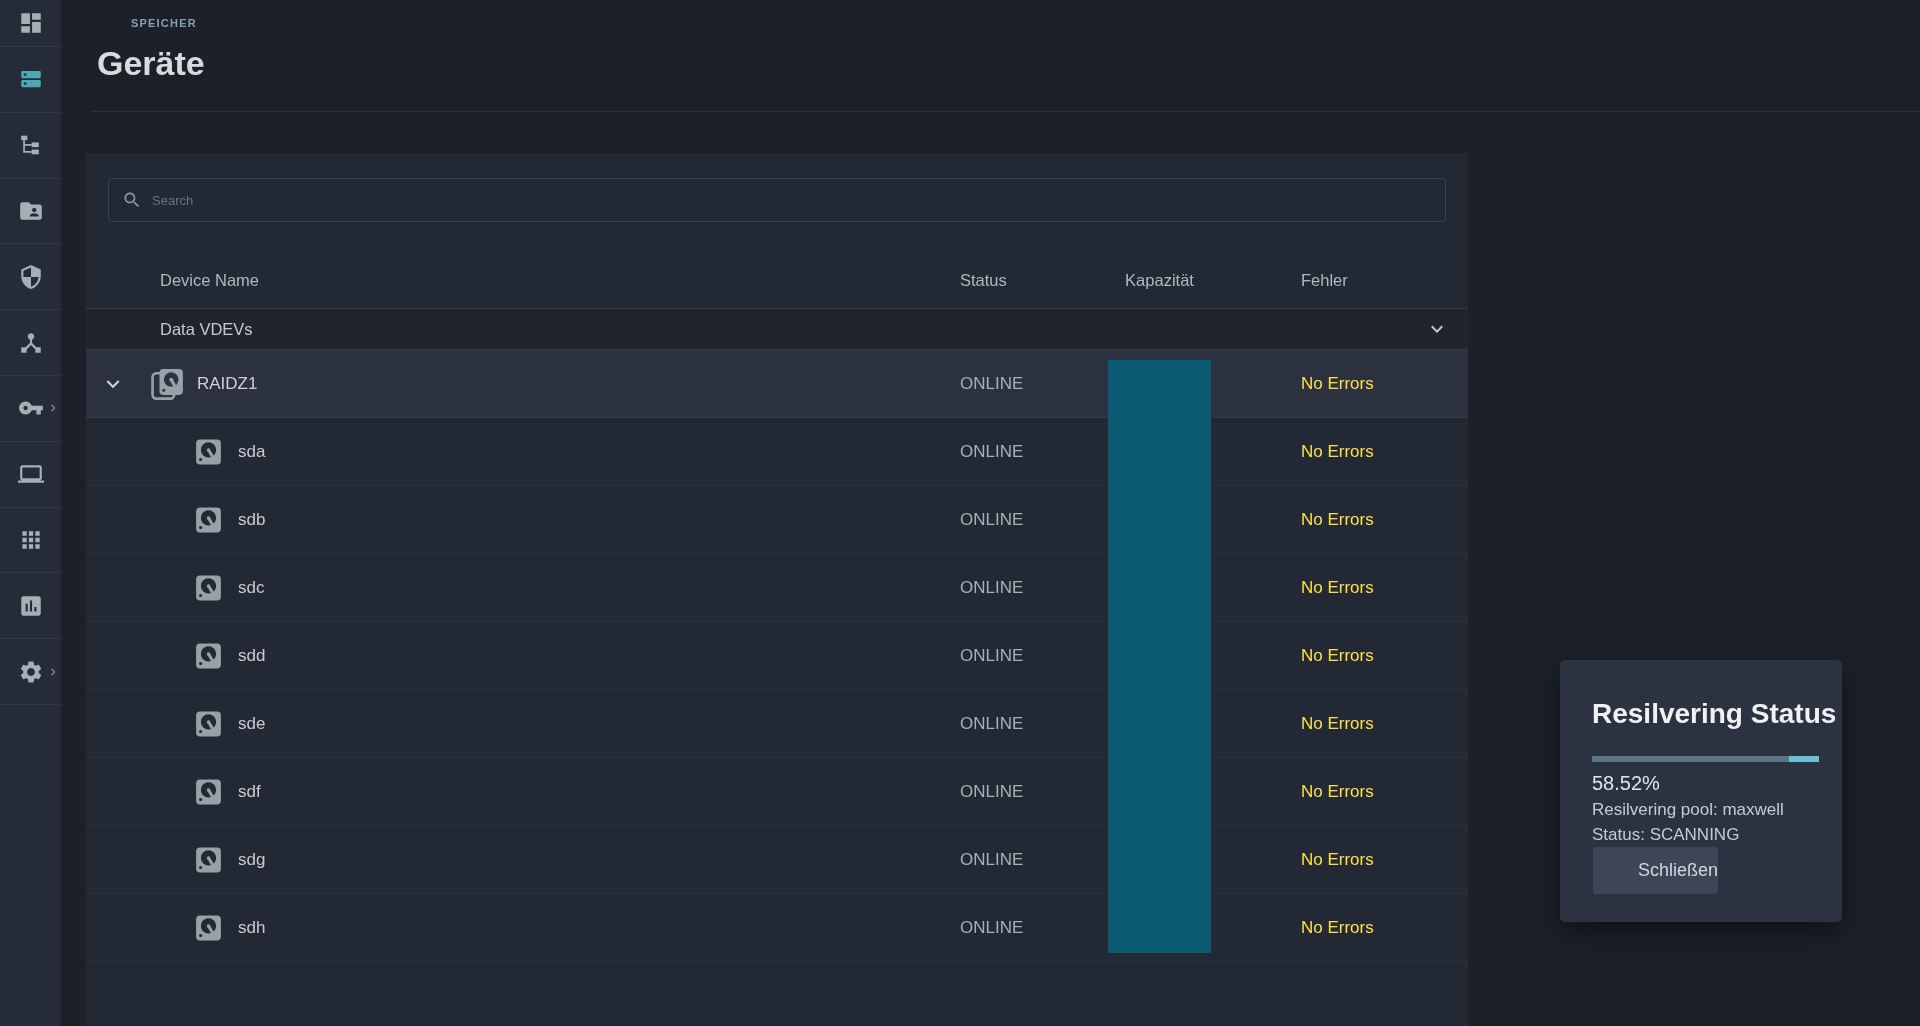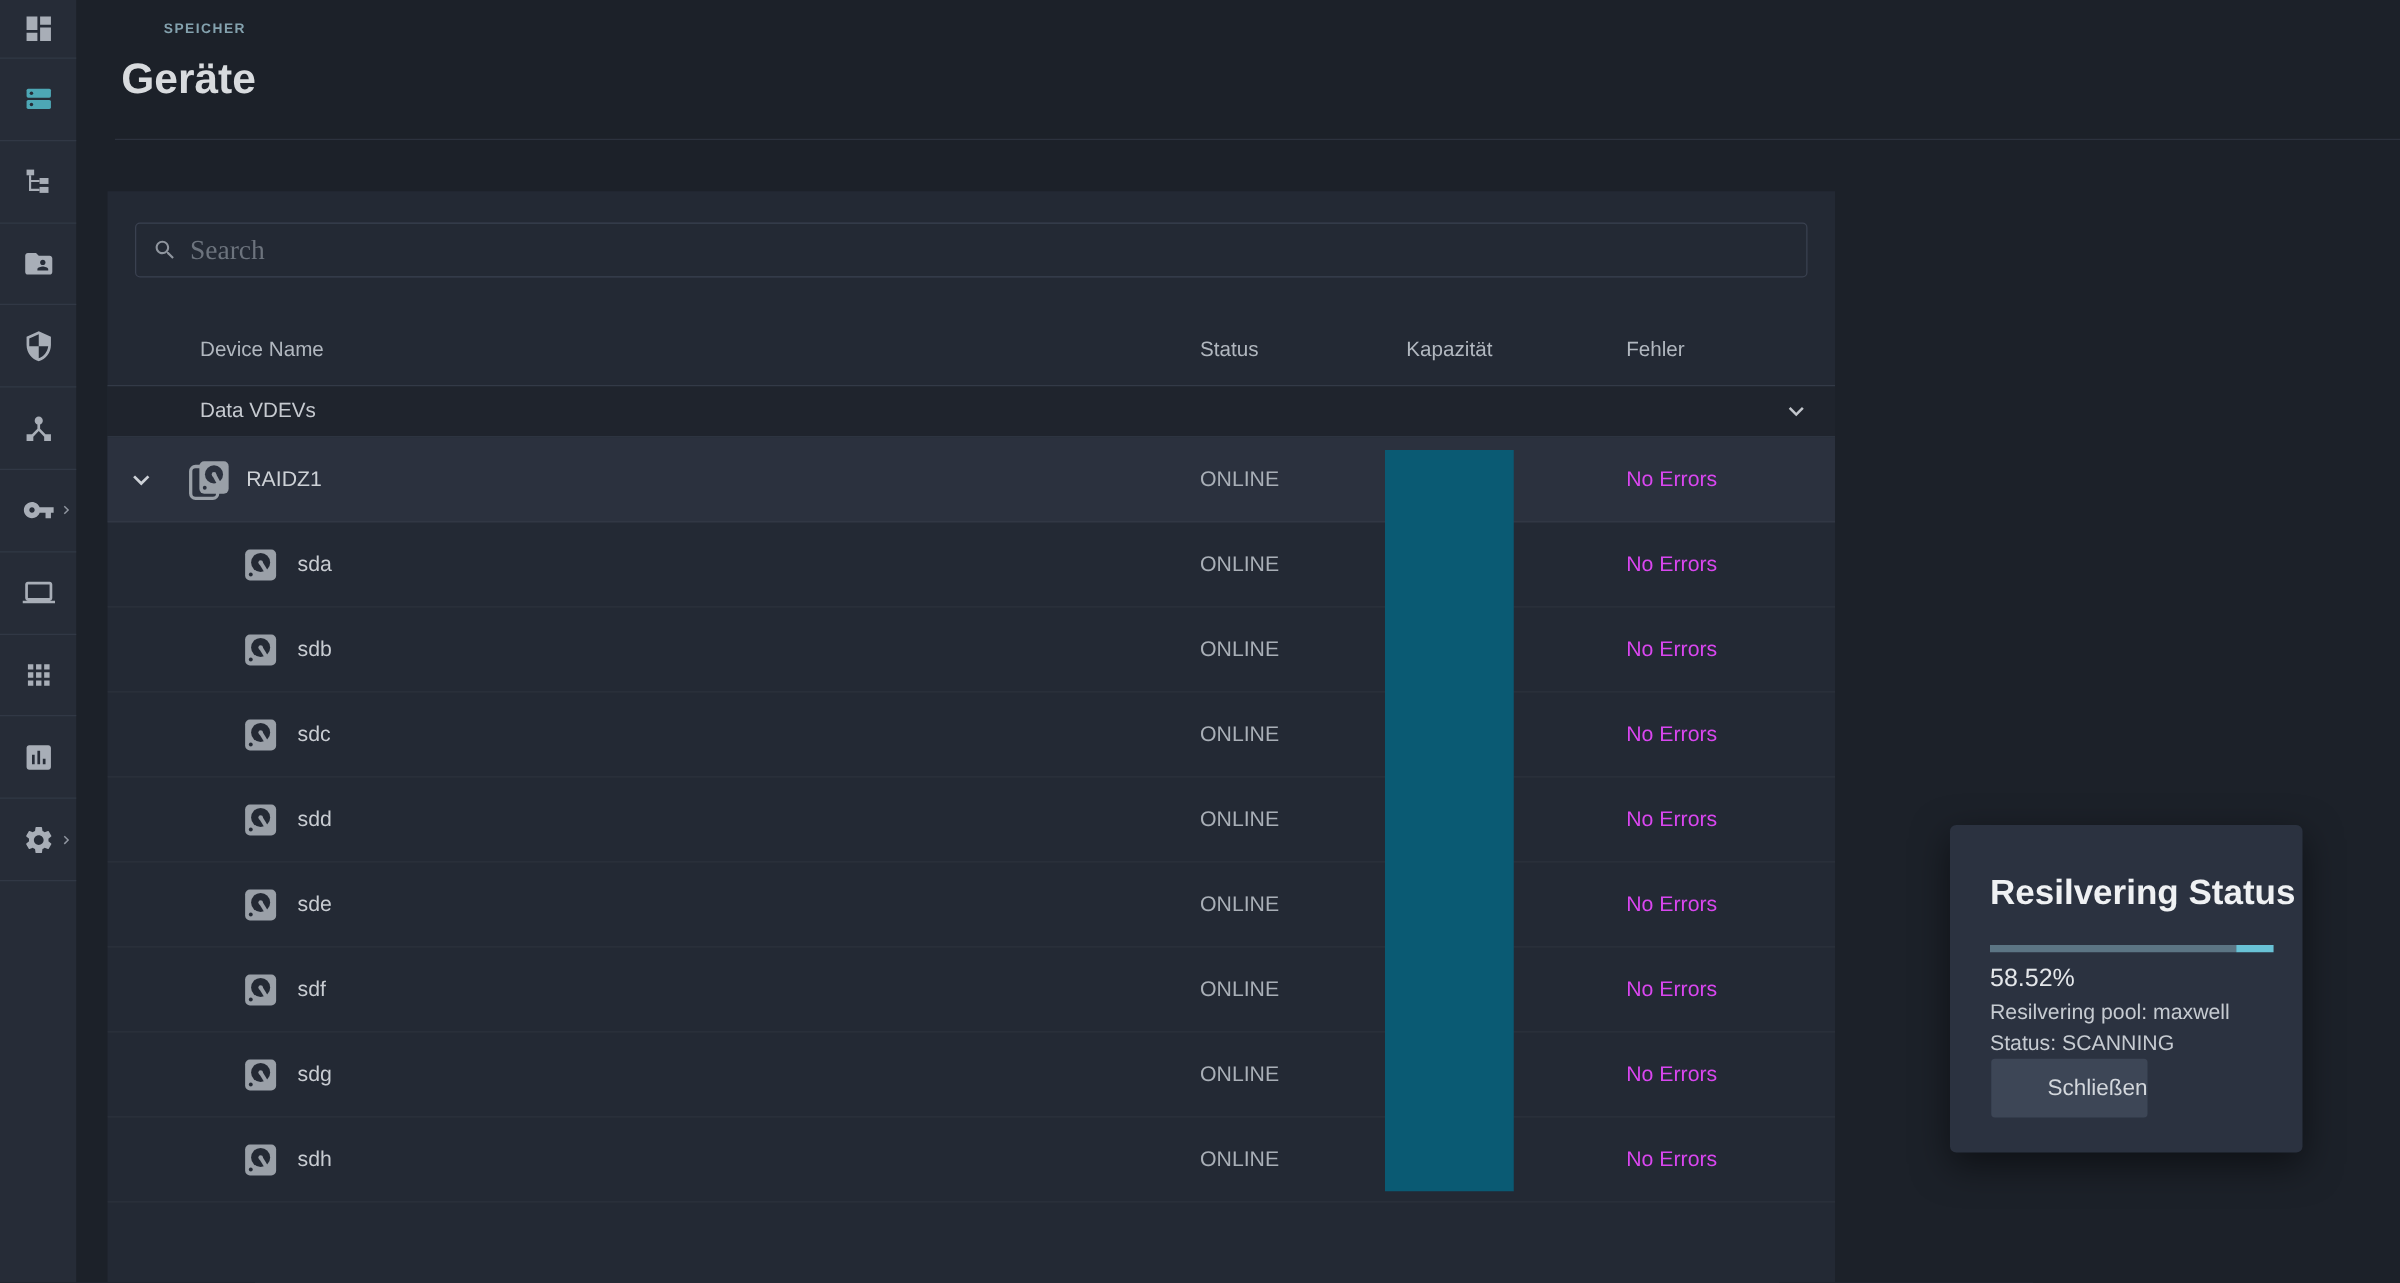--- a/index.html
+++ b/index.html
@@ -53,22 +53,22 @@
   }
   .search-box {
     position:absolute; left:22px; top:25px; width:1338px; height:44px;
     border:1px solid #3a4150; border-radius:4px;
     display:flex; align-items:center; padding:0 13px; gap:10px;
   }
   .search-icon { width:20px; height:20px; color:#8f959e; flex:none; display:flex; }
   .search-icon svg { width:100%; height:100%; }
   .search-box input {
     flex:1; background:transparent; border:none; outline:none;
-    font-family:Liberation Serif, serif;
-    font-size:22px; color:#c8ccd2;
+    font-family:Liberation Sans, sans-serif;
+    font-size:13px; color:#c8ccd2;
   }
   .search-box input::placeholder { color:#6c737d; }
 
   .thead { position:absolute; left:0; right:0; top:99px; height:56px; }
   .th { position:absolute; top:50%; transform:translateY(-50%);
         font-size:16.5px; color:#b1b7bf; }
   .th-name   { left:74px;text-align:center; }
   .th-status { left:874px; }
   .th-cap    { left:1022px; width:103px; text-align:center; }
   .th-err    { left:1215px; }
@@ -114,21 +114,21 @@
   .cell-icon {
     position:absolute; left:107px; top:50%; transform:translateY(-50%);
     width:31px; height:31px; color:#9aa0a8; display:flex;
   }
   .cell-icon svg { width:100%; height:100%; }
   .cell-name { position:absolute; left:152px; top:50%; transform:translateY(-50%);
                font-size:17px; color:#c8ccd2; }
   .cell-status { position:absolute; left:874px; top:50%; transform:translateY(-50%);
                  font-size:17px; color:#a9afb7; }
   .cell-errors { position:absolute; left:1215px; top:50%; transform:translateY(-50%);
-                 font-size:17px; color:#d946ef; }
+                 font-size:17px; color:#fde047; }
 
   .capacity-overlay {
     position:absolute; left:1022px; top:207px; width:103px; height:593px;
     z-index:3;
   }
 
   
   .resilver-card {
     position:absolute; left:1560px; top:660px; width:282px; height:262px;
     background:#2b3240; border-radius:5px; z-index:10;

